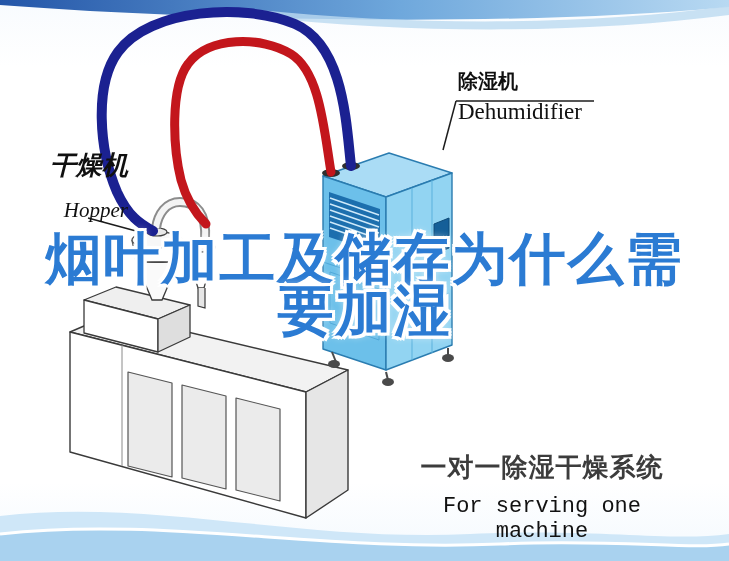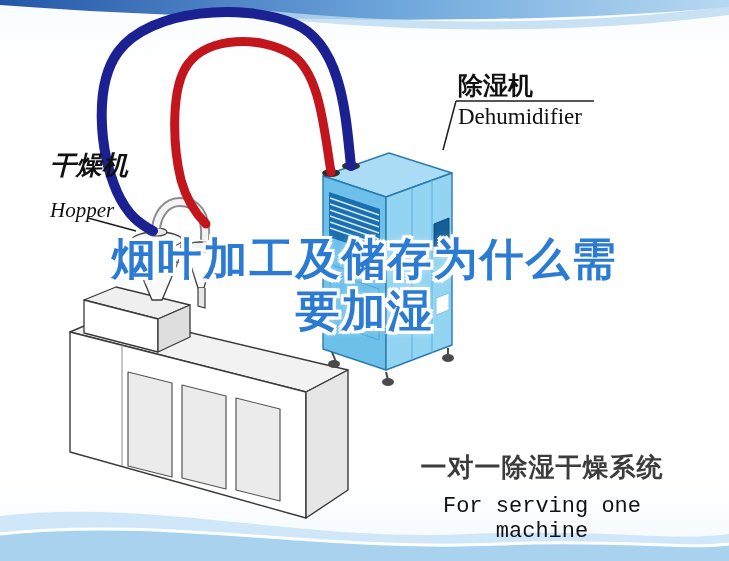--- a/index.html
+++ b/index.html
@@ -4,28 +4,28 @@
 <style>
   html,body{margin:0;padding:0;background:#fff;}
   .stage{
     position:relative;width:729px;height:561px;overflow:hidden;
     background:linear-gradient(180deg,#f8fbfe 0%,#ffffff 12%,#ffffff 86%,#f3f9fe 100%);
     font-family:"Liberation Sans",sans-serif;
   }
   .stage svg{position:absolute;left:0;top:0;}
   .abs{position:absolute;}
   .label-zh{font-weight:700;color:#101010;line-height:1.05;}
-  .label-en{font-family:"Liberation Serif",serif;color:#101010;line-height:1.1;}
+  .label-en{font-family:"Liberation Serif",serif;color:#101010;line-height:1.1;text-align:right;}
   .label-hopper .label-zh{font-size:26px;}
   .label-hopper .label-en{font-size:21px;margin-top:20px;}
-  .label-dehu .label-zh{font-size:25px;}
+  .label-dehu .label-zh{font-size:20px;font-family:Liberation Mono, monospace;}
   .label-dehu .label-en{font-size:23px;margin-top:6px;}
   .watermark{
     left:0;top:233px;width:729px;text-align:center;
-    font-size:44px;font-weight:700;letter-spacing:2px;line-height:52px;
+    font-size:56px;font-weight:700;letter-spacing:2px;line-height:52px;
     color:#2b7bd3;
     text-shadow:-3px -3px 0 #fff,3px -3px 0 #fff,-3px 3px 0 #fff,3px 3px 0 #fff,
       -3px 0 0 #fff,3px 0 0 #fff,0 -3px 0 #fff,0 3px 0 #fff,0 0 9px rgba(255,255,255,.95);
   }
   .footer{left:392px;top:450px;width:300px;text-align:center;}
   .footer-title{font-size:26px;font-weight:700;color:#3c3c3c;letter-spacing:1px;}
   .footer-sub{font-family:Liberation Mono, monospace;font-size:22px;color:#111;margin-top:9px;}
 </style>
 </head>
 <body>

